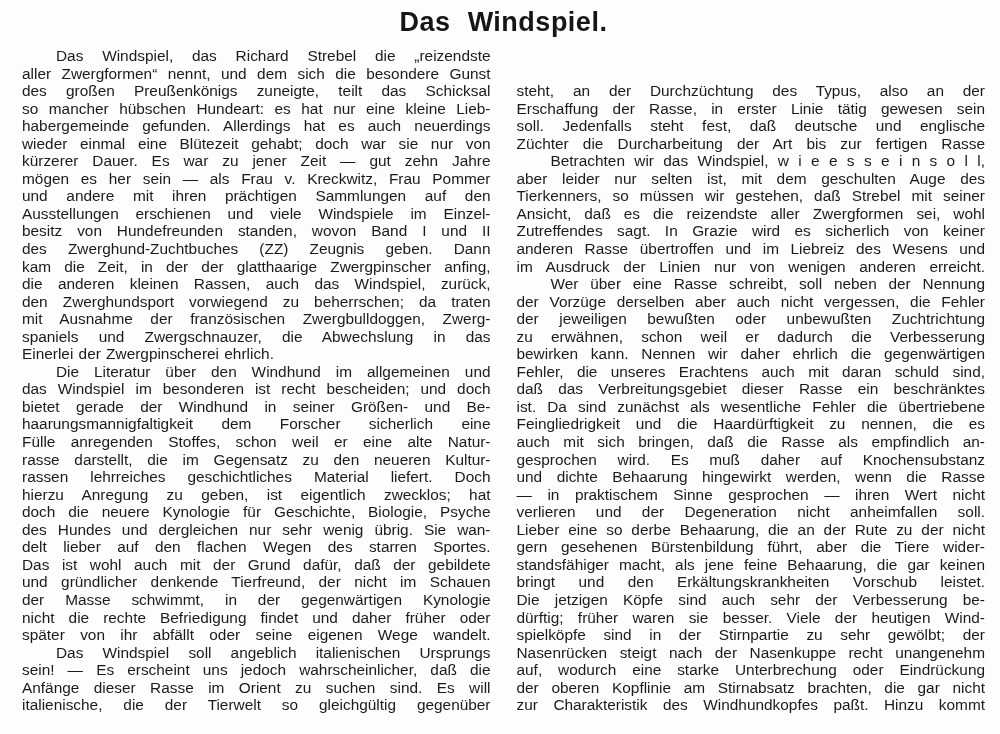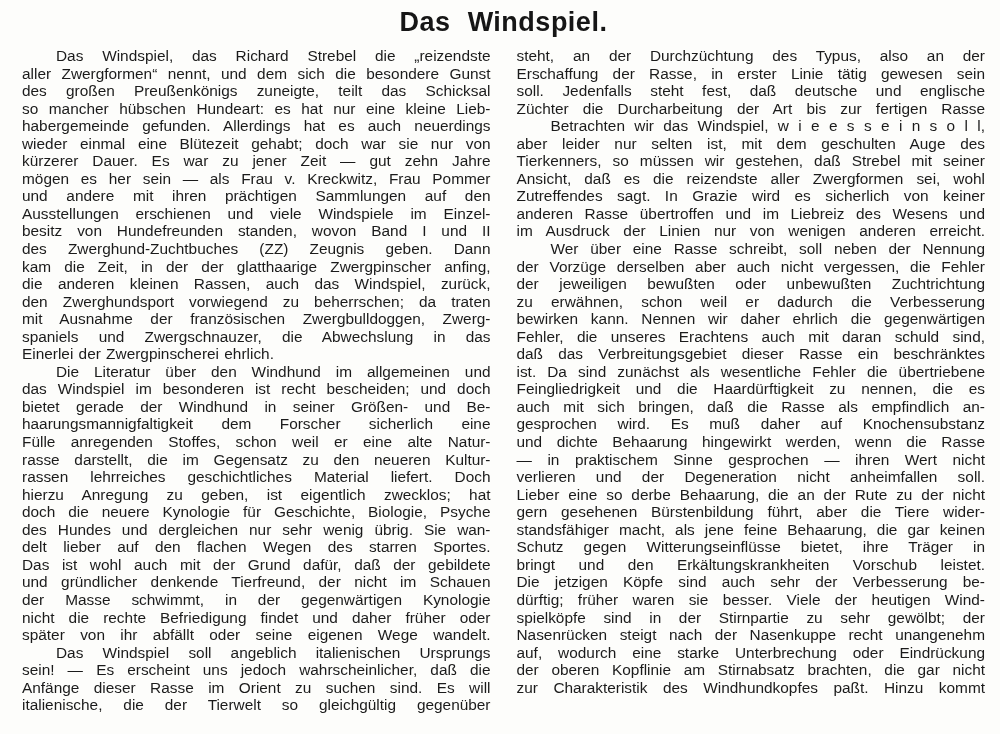--- a/index.html
+++ b/index.html
@@ -23,20 +23,21 @@
     font-weight: bold;
     text-align: center;
     margin: 0 0 9px 0;
     word-spacing: 9px;
     letter-spacing: 0.5px;
     color: #161616;
   }
   .columns {
     display: flex;
     gap: 26px;
+    align-items: flex-end;
   }
   .col {
     flex: 1 1 0;
     min-width: 0;
   }
   .para {
     margin: 0;
   }
   .line {
     font-size: 15.4px;
@@ -132,21 +133,20 @@
           <div class="line">ist. Da sind zunächst als wesentliche Fehler die übertriebene</div>
           <div class="line">Feingliedrigkeit und die Haardürftigkeit zu nennen, die es</div>
           <div class="line">auch mit sich bringen, daß die Rasse als empfindlich an-</div>
           <div class="line">gesprochen wird. Es muß daher auf Knochensubstanz</div>
           <div class="line">und dichte Behaarung hingewirkt werden, wenn die Rasse</div>
           <div class="line">— in praktischem Sinne gesprochen — ihren Wert nicht</div>
           <div class="line">verlieren und der Degeneration nicht anheimfallen soll.</div>
           <div class="line">Lieber eine so derbe Behaarung, die an der Rute zu der nicht</div>
           <div class="line">gern gesehenen Bürstenbildung führt, aber die Tiere wider-</div>
           <div class="line">standsfähiger macht, als jene feine Behaarung, die gar keinen</div>
-          <div class="line">Schutz gegen Witterungseinflüsse bietet, ihre Träger in</div>
           <div class="line">bringt und den Erkältungskrankheiten Vorschub leistet.</div>
           <div class="line">Die jetzigen Köpfe sind auch sehr der Verbesserung be-</div>
           <div class="line">dürftig; früher waren sie besser. Viele der heutigen Wind-</div>
           <div class="line">spielköpfe sind in der Stirnpartie zu sehr gewölbt; der</div>
           <div class="line">Nasenrücken steigt nach der Nasenkuppe recht unangenehm</div>
           <div class="line">auf, wodurch eine starke Unterbrechung oder Eindrückung</div>
           <div class="line">der oberen Kopflinie am Stirnabsatz brachten, die gar nicht</div>
           <div class="line">zur Charakteristik des Windhundkopfes paßt. Hinzu kommt</div>
         </div>
       </div>

